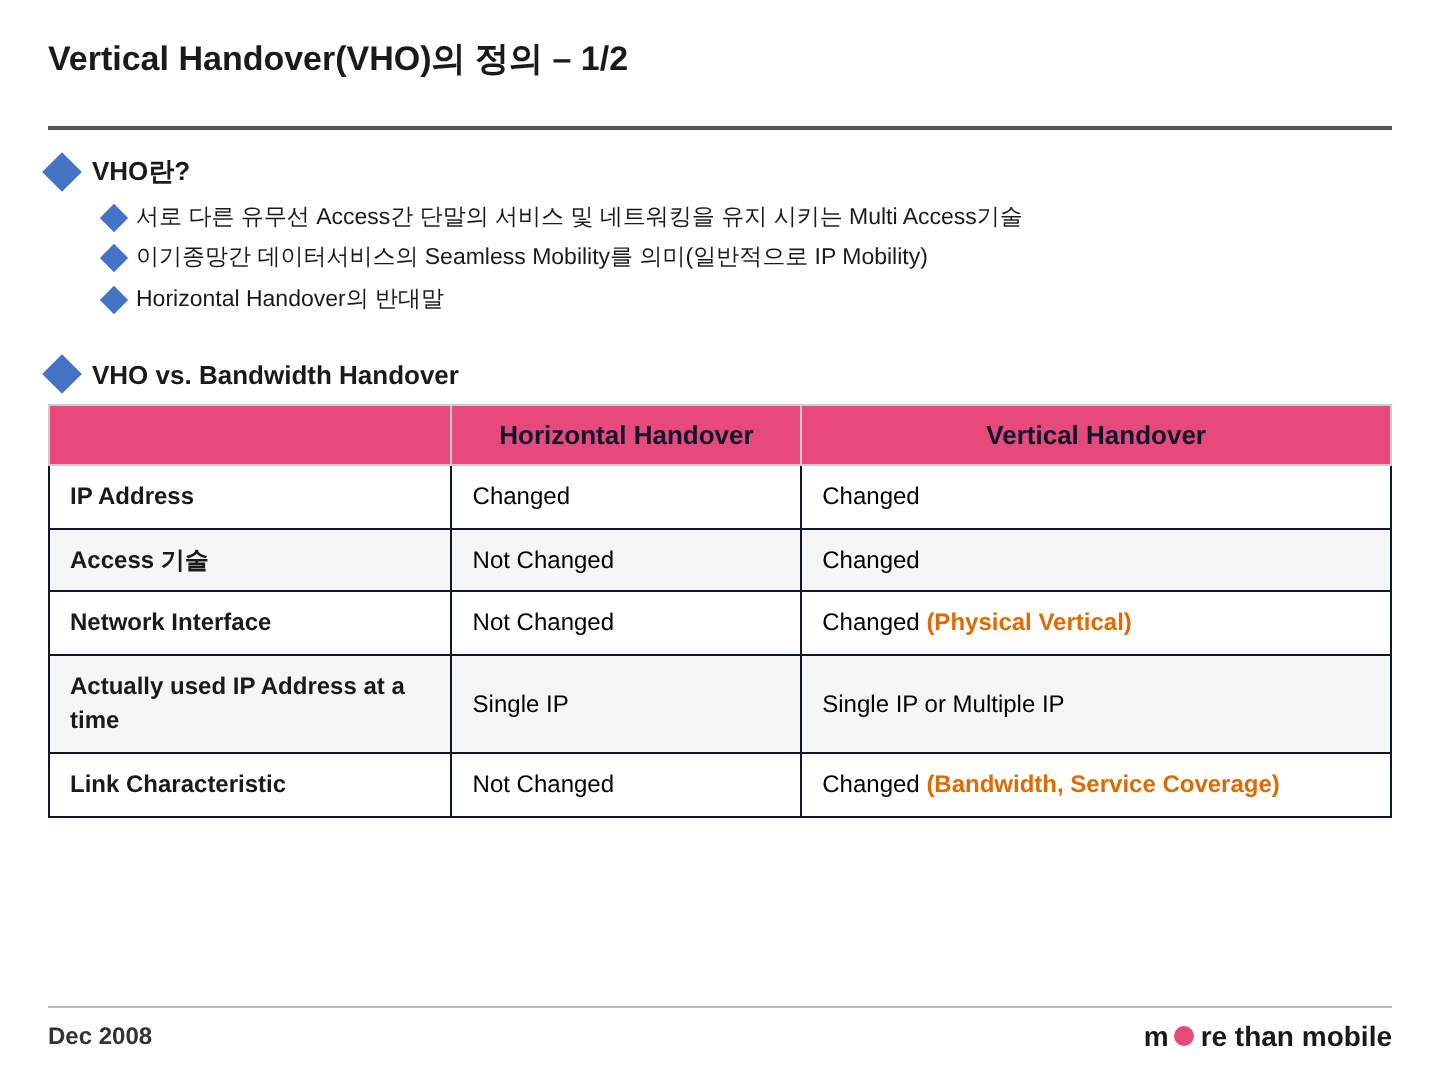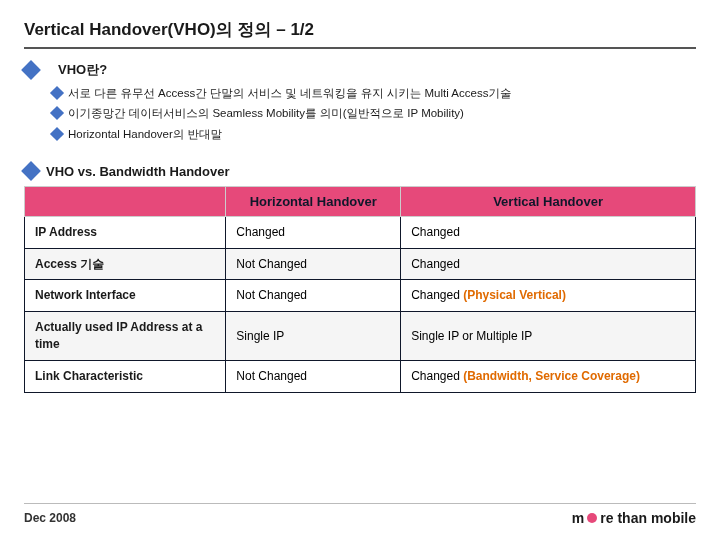--- a/index.html
+++ b/index.html
@@ -18,28 +18,28 @@
       padding: 18px 24px 14px 24px;
       display: flex;
       flex-direction: column;
     }
 
     .title {
       font-size: 17px;
       font-weight: bold;
       color: #1a1a1a;
       border-bottom: 2px solid #555;
-      padding-bottom: 6px;
+      padding-bottom: 22px;
       margin-bottom: 12px;
     }
 
     .section-header {
       display: flex;
       align-items: center;
-      gap: 20px;
+      gap: 8px;
       margin-bottom: 6px;
     }
 
     .diamond-icon {
       width: 14px;
       height: 14px;
       background: #4472c4;
       transform: rotate(45deg);
       flex-shrink: 0;
     }

